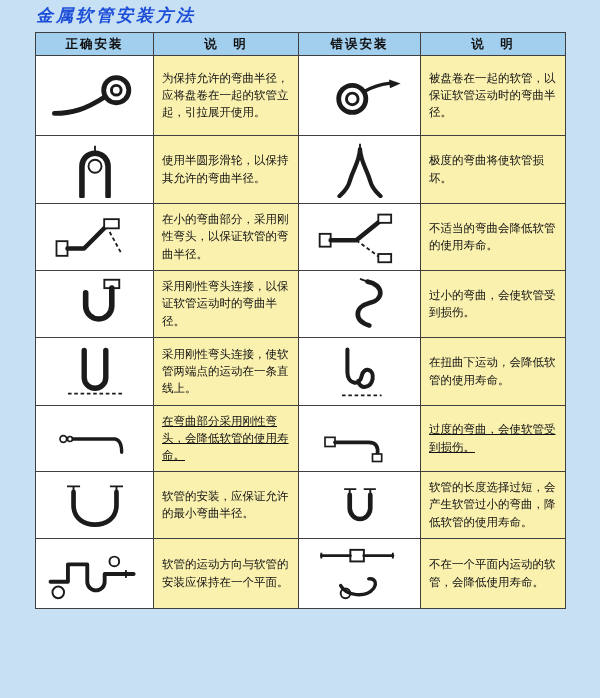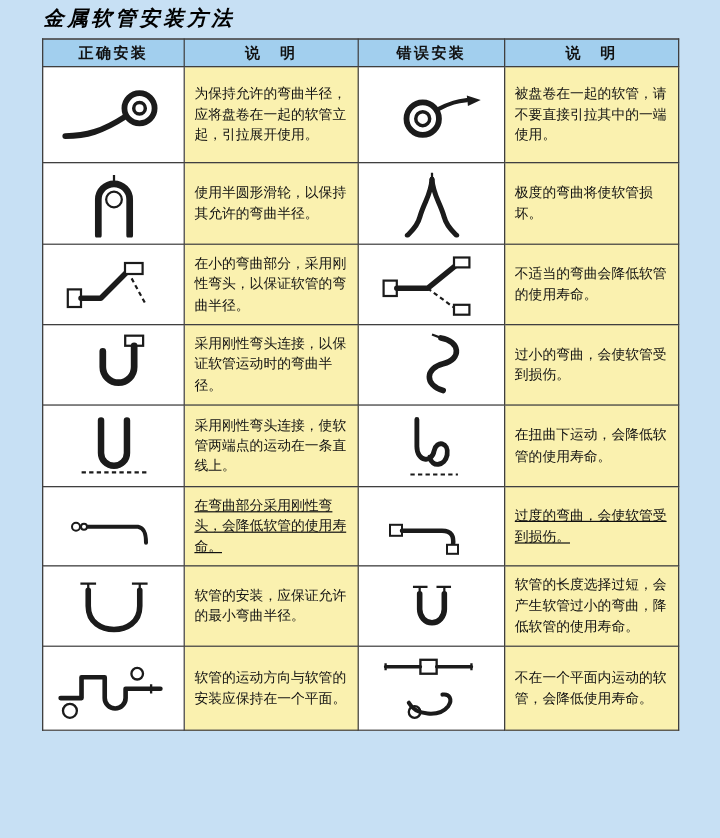--- a/index.html
+++ b/index.html
@@ -9,28 +9,28 @@
     font-family:"DejaVu Sans","Liberation Sans",sans-serif;
     color:#111;
     overflow:hidden;
   }
   .page-title{
     margin:4px 0 5px 36px;
     font-size:17px;
     font-weight:bold;
     font-style:italic;
     letter-spacing:3px;
-    color:#000000;
+    color:#1d4ed8;
   }
   table.install{
     margin-left:35px;
     width:530px;
     border-collapse:collapse;
     table-layout:fixed;
-    background:#737373;
+    background:#fde047;
   }
   .install th,.install td{
     border:1px solid #3f3f3f;
     padding:0;
     vertical-align:middle;
   }
   .install th{
     background:#a2cfee;
     height:22px;
     font-size:12.5px;
@@ -98,21 +98,21 @@
       </td>
       <td class="desc">为保持允许的弯曲半径，应将盘卷在一起的软管立起，引拉展开使用。</td>
       <td class="img">
         <svg class="illus" width="100" height="58" viewBox="0 0 100 60">
           <circle class="hose" cx="42" cy="33" r="14" stroke-width="5"></circle>
           <circle class="hose" cx="42" cy="33" r="6" stroke-width="3"></circle>
           <path class="hose" stroke-width="3.5" d="M55,25 C66,19 72,18 80,17"></path>
           <path class="solid" d="M80,13 l12,4 -11,5 z"></path>
         </svg>
       </td>
-      <td class="desc">被盘卷在一起的软管，请不要直接引拉其中的一端使用。</td>
+      <td class="desc">被盘卷在一起的软管，以保证软管运动时的弯曲半径。</td>
     </tr>
 
     <tr>
       <td class="img">
         <svg class="illus" width="100" height="56" viewBox="0 0 100 60">
           <path class="thin" d="M50,4 V14"></path>
           <path class="hose" stroke-width="6" d="M36,58 V26 A14,14 0 0 1 64,26 V58"></path>
           <circle class="fit" cx="50" cy="26" r="7"></circle>
         </svg>
       </td>

